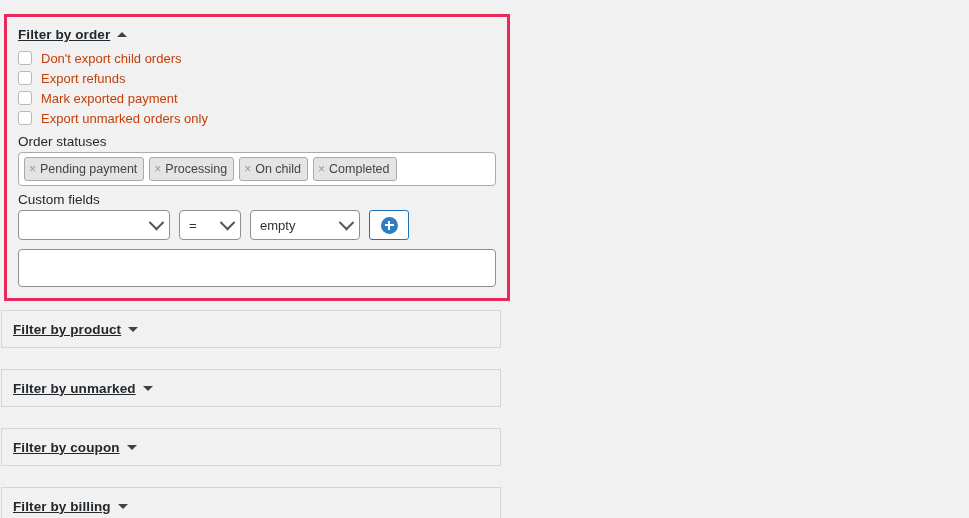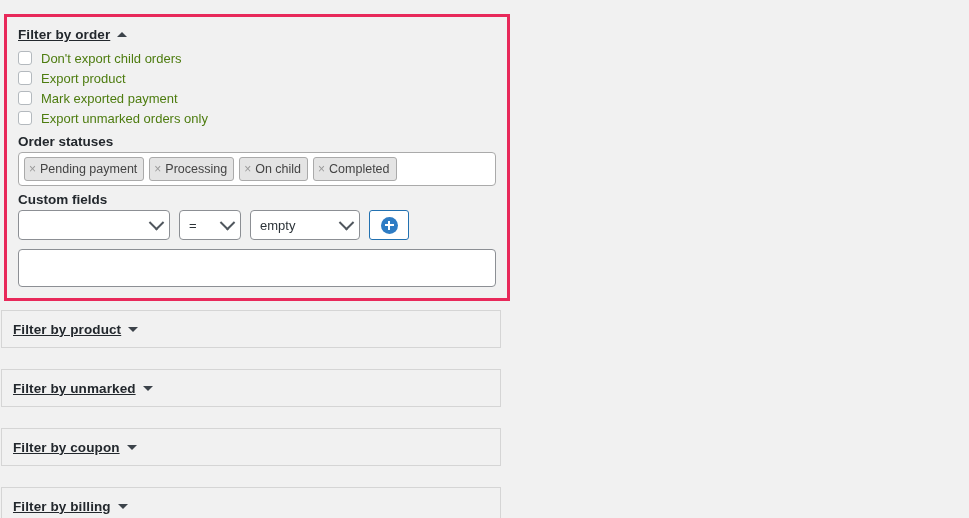--- a/index.html
+++ b/index.html
@@ -97,29 +97,29 @@
     box-sizing: border-box;
     border: 1px solid #b4b9be;
     border-radius: 3px;
     background: #fff;
     flex: 0 0 auto;
     cursor: pointer;
   }
   .checkrow .clabel {
     margin-left: 9px;
     font-size: 13px;
-    color: #4d7c0f;
+    color: #c2410c;
     white-space: nowrap;
     cursor: pointer;
   }
 
   
   .field-label {
     font-size: 13.5px;
-    font-weight: bold;
+    font-weight: normal;
     color: #23282d;
     margin: 6px 0 3px 0;
   }
 
   
   .tagbox {
     box-sizing: border-box;
     width: 478px;
     min-height: 34px;
     background: #fff;
@@ -244,21 +244,21 @@
 
     <div class="panel-body">
 
       <div id="checkbox-list">
           <div class="checkrow">
             <span class="checkbox"></span>
             <span class="clabel">Don't export child orders</span>
           </div>
           <div class="checkrow">
             <span class="checkbox"></span>
-            <span class="clabel">Export product</span>
+            <span class="clabel">Export refunds</span>
           </div>
           <div class="checkrow">
             <span class="checkbox"></span>
             <span class="clabel">Mark exported payment</span>
           </div>
           <div class="checkrow">
             <span class="checkbox"></span>
             <span class="clabel">Export unmarked orders only</span>
           </div>
         </div>

